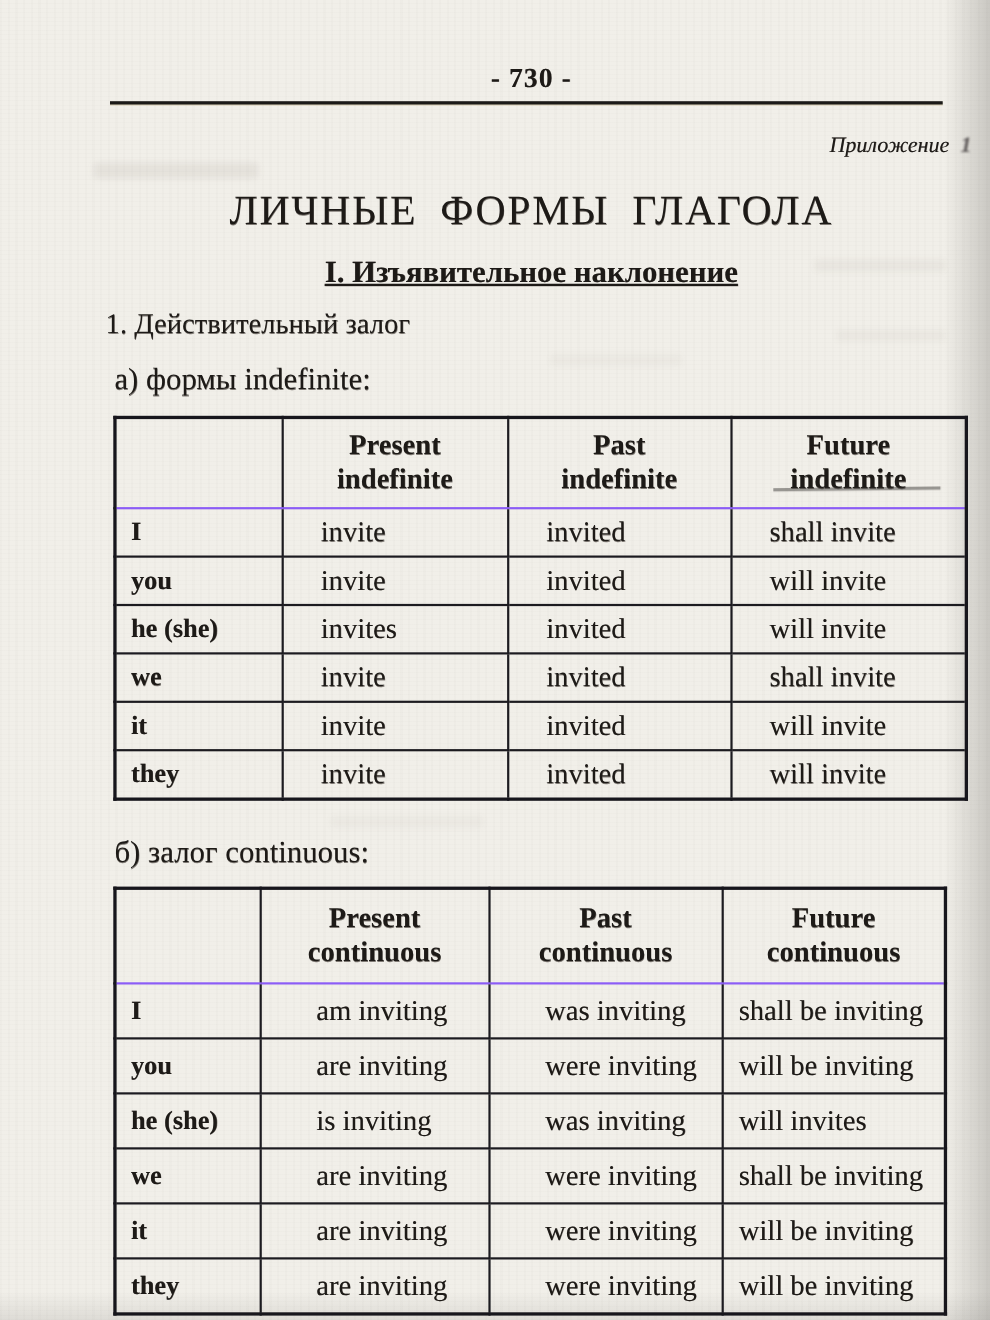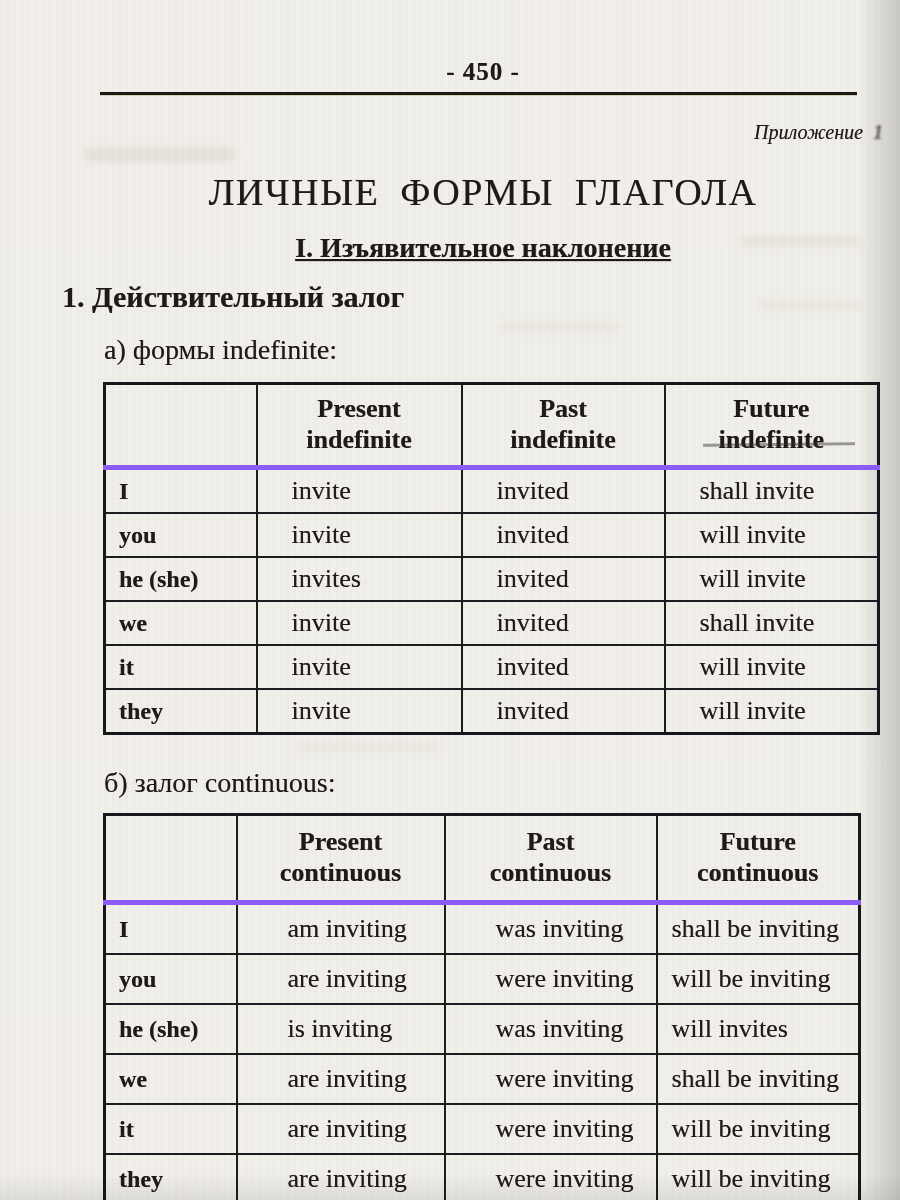--- a/index.html
+++ b/index.html
@@ -38,35 +38,35 @@
   }
   .title{
     width:800px;margin:26px 0 0 83px;text-align:center;
     font-size:38px;font-weight:normal;letter-spacing:1.5px;word-spacing:10px;
   }
   .subtitle{
     width:800px;margin:18px 0 0 83px;text-align:center;
     font-size:28px;font-weight:bold;text-decoration:underline;
   }
   .section{
-    margin:16px 0 0 62px;font-size:30px;font-weight:bold;
+    margin:16px 0 0 96px;font-size:26px;font-weight:normal;
   }
   .tlabel{margin:20px 0 0 104px;font-size:28px;}
   .tlabel-b{margin-top:32px;}
 
   table.t{
     border-collapse:collapse;table-layout:fixed;
     margin:16px 0 0 103px;
     border:3px solid #17161c;
   }
   table.t2{margin-top:14px;}
   .t th,.t td{border:2px solid #1c1b20;overflow:hidden;}
   .t th{
     font-size:26px;font-weight:bold;text-align:center;vertical-align:middle;
-    height:78px;line-height:1.18;white-space:pre-line;border-bottom:5px solid #8b5cf6;
+    height:78px;line-height:1.18;white-space:pre-line;border-bottom:2px solid #8b5cf6;
   }
   .t2 th{height:82px;}
   .t td{font-size:26px;vertical-align:middle;height:40px;}
   .t2 td{height:46px;}
   td.pronoun{font-weight:bold;font-size:24px;padding-left:13px;}
   .t1 td.v{padding-left:34px;}
   .t2 td.v{padding-left:50px;}
   .t2 td.v-last{padding-left:14px;}
 
   
@@ -82,21 +82,21 @@
   .sm4{left:500px;top:322px;width:120px;height:10px;opacity:0.5;}
   .sm5{left:300px;top:742px;width:140px;height:10px;opacity:0.5;}
 </style>
 </head>
 <body>
 
 <div class="paper"></div>
 
 <div class="content">
 
-  <div class="pageno ink">- 450 -</div>
+  <div class="pageno ink">- 730 -</div>
   <div class="rule"></div>
 
   <div class="appendix ink">
     <span>Приложение</span><span class="appendix-num">1</span>
   </div>
 
   <div class="title ink">ЛИЧНЫЕ ФОРМЫ ГЛАГОЛА</div>
   <div class="subtitle ink">I. Изъявительное наклонение</div>
   <div class="section ink">1. Действительный залог</div>
 

